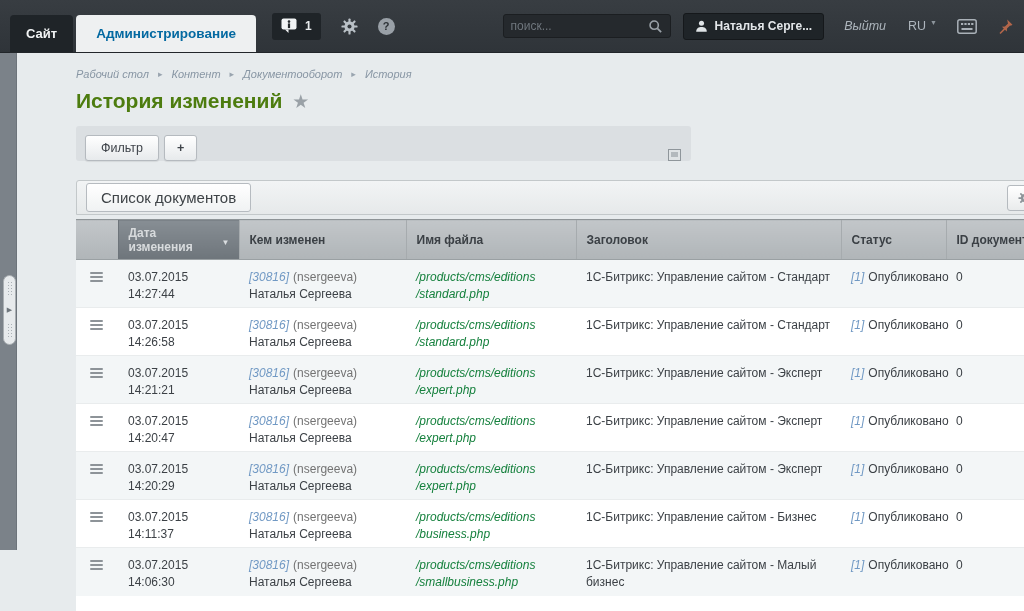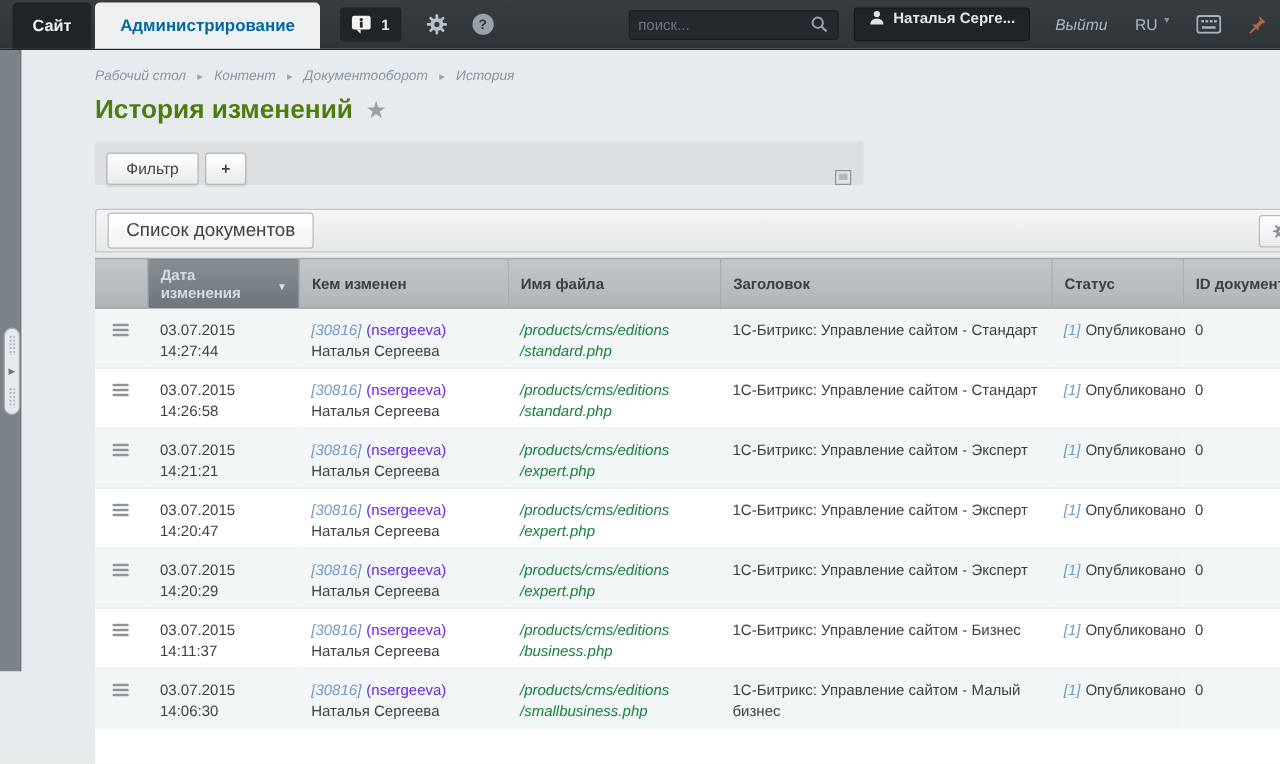--- a/index.html
+++ b/index.html
@@ -1,39 +1,39 @@
 <!DOCTYPE html>
 <html><head>
 <meta charset="utf-8">
 <style>
   * { margin:0; padding:0; box-sizing:border-box; }
   html,body { width:1024px; height:611px; overflow:hidden;
     font-family:"Liberation Sans", sans-serif; background:#e7ebed; }
   a { text-decoration:none; cursor:pointer;font-style:italic; }
 
   
-  .topbar { height:40px; background:linear-gradient(#383d42,#2f3439);
+  .topbar { height:53px; background:linear-gradient(#383d42,#2f3439);
     border-bottom:1px solid #22262a; display:flex; align-items:center; padding:0 10px; }
   .tab { align-self:flex-end; height:37px; display:flex; align-items:center;
     padding:0 16px; border-radius:4px 4px 0 0; font-size:13px; font-weight:bold; cursor:pointer; }
   .tab-site { background:#1f2428; color:#f2f4f5; }
   .tab-admin { background:#eef0f1; color:#0369a1; margin-left:3px; padding:0 20px; font-size:13.5px; }
   .notif-btn { margin-left:16px; height:27px; background:#1f2428; border-radius:3px;
     display:flex; align-items:center; padding:0 9px; cursor:pointer; }
   .notif-count { color:#e8ebed; font-size:12px; font-weight:bold; margin-left:7px; }
   .bar-icon { margin-left:20px; display:flex; align-items:center; cursor:pointer; }
   .help-circle { width:17px; height:17px; border-radius:50%; background:#99a0a7;
     color:#2c3136; font-size:11px; font-weight:bold; display:flex; align-items:center; justify-content:center; }
   .search-box { margin-left:auto; width:168px; height:24px; background:#25292d;
     border:1px solid #1b1e21; border-radius:3px; display:flex; align-items:center; padding:0 7px; }
   .search-box input { flex:1; background:transparent; border:none; outline:none;
     color:#9aa1a8; font-size:12px; font-family:"Liberation Sans",sans-serif; min-width:0; }
   .search-box input::placeholder { color:#6f767d; }
   .user-btn { margin-left:12px; height:27px; background:#1f2428; border:1px solid #15181b;
-    border-radius:3px; display:flex; align-items:flex-start; padding:0 11px; cursor:pointer; }
+    border-radius:3px; display:flex; align-items:center; padding:0 11px; cursor:pointer; }
   .user-btn span { color:#e3e6e9; font-size:12px; font-weight:bold; margin-left:7px; }
   .logout { color:#aeb6bd; font-size:12.5px; margin-left:20px; }
   .lang { color:#aeb6bd; font-size:12.5px; margin-left:22px; display:flex; align-items:flex-start; cursor:pointer; }
   .lang .caret-sm { font-size:7px; color:#8d959c; margin-left:4px; }
 
   
   .content { position:relative; height:497px;padding-left:46px; }
   .left-strip { position:absolute; left:0; top:0; width:17px; height:100%;
     background:#7b8289; border-right:1px solid #6d747b; }
   .strip-handle { position:absolute; left:3px; top:222px; width:13px; height:70px;
@@ -89,21 +89,21 @@
   th.sorted .th-label { display:inline-block; width:86px; }
   tbody td { padding:9px 10px 0; vertical-align:top; color:#3c4146; line-height:17px; }
   tbody tr { height:48px; }
   tbody tr.row-a { background:#f3f6f7; }
   tbody tr.row-b { background:#ffffff; }
   tbody tr + tr td { border-top:1px solid #e9eced; }
   .ham { display:inline-block; width:13px; margin:3px 0 0 4px; cursor:pointer; }
   .ham i { display:block; height:2px; background:#8d9398; margin-bottom:2px; border-radius:1px; }
   a.lnk-blue { color:#7199c4; }
   a.lnk-purple { color:#15803d; }
-  .login-txt { color:#6d28d9; margin-left:4px; }
+  .login-txt { color:#737373; margin-left:4px; }
   .status-txt { margin-left:4px; }
 </style>
 </head>
 <body>
 
 <div class="topbar">
   <div class="tab tab-site">Сайт</div>
   <div class="tab tab-admin">Администрирование</div>
 
   <div class="notif-btn">

